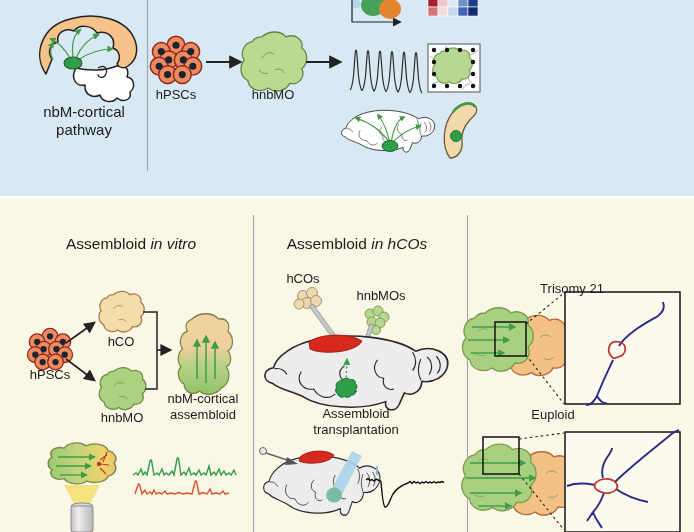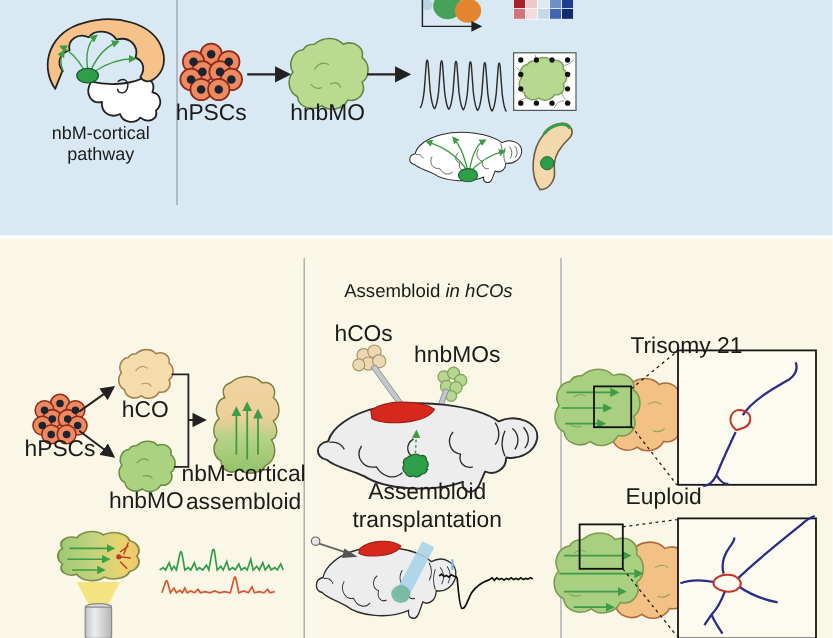--- a/index.html
+++ b/index.html
@@ -2,21 +2,21 @@
 <html><head>
 <meta charset="utf-8">
 <style>
   html,body{margin:0;padding:0;background:#fff;}
   #stage{position:relative;width:694px;height:532px;overflow:hidden;background:#ffffff;
          font-family:"Liberation Sans","DejaVu Sans",sans-serif;color:#1b1b1b;}
   .sect{position:absolute;left:0;width:694px;}
   #top-section{top:0;height:196px;background:#d9e9f3;}
   #bottom-section{top:199px;height:333px;background:#fbf7e6;}
   svg.art{position:absolute;left:0;top:0;}
-  .lbl{position:absolute;transform:translate(-50%,-50%);font-size:19px;line-height:1.22;
+  .lbl{position:absolute;transform:translate(-50%,-50%);font-size:13px;line-height:1.22;
        text-align:center;white-space:pre-line;}
   .ttl{font-size:15.5px;}
   .ttl i{margin-left:0.28em;}
   .ann{font-size:15px;}
 </style>
 </head>
 <body>
 
 <div id="stage">
 
@@ -300,20 +300,21 @@
         <line x1="519" y1="240" x2="564" y2="234" stroke="#222" stroke-width="1.1" stroke-dasharray="2.5,3"></line>
         <line x1="519" y1="275" x2="564" y2="331" stroke="#222" stroke-width="1.1" stroke-dasharray="2.5,3"></line>
         <g>
           <rect x="565" y="233" width="115" height="100" fill="#fdfaf0" stroke="#161616" stroke-width="1.5"></rect>
           <path d="M615,283 C628,270 648,254 668,238 C672,234 676,232 679,231 M595,286 C585,284 575,284 567,287 M603,279 C601,272 603,264 608,257 C610,254 612,252 612,249 M604,294 C601,302 598,308 593,313 M593,313 L587,322 M593,313 C595,319 599,324 602,329 M616,290 C626,297 638,301 648,303" fill="none" stroke="#2a2c86" stroke-width="1.9"></path>
           <path d="M595,285 C599,279 611,278 616,284 C620,289 614,295 605,294 C599,293 593,290 595,285 Z" fill="#fdfaf0" stroke="#c23227" stroke-width="1.7"></path>
         </g>
       </g>
     </svg>
 
+    <div class="lbl ttl" style="left:131px;top:45px;"><span>Assembloid</span><i>in vitro</i></div>
     <div class="lbl" style="left:121px;top:143px;">hCO</div>
     <div class="lbl" style="left:50px;top:176px;">hPSCs</div>
     <div class="lbl" style="left:122px;top:219px;">hnbMO</div>
     <div class="lbl" style="left:203px;top:208px;">nbM-cortical
 assembloid</div>
 
     <div class="lbl ttl" style="left:357px;top:45px;"><span>Assembloid</span><i>in hCOs</i></div>
     <div class="lbl" style="left:303px;top:80px;">hCOs</div>
     <div class="lbl" style="left:381px;top:97px;">hnbMOs</div>
     <div class="lbl" style="left:356px;top:223px;">Assembloid

